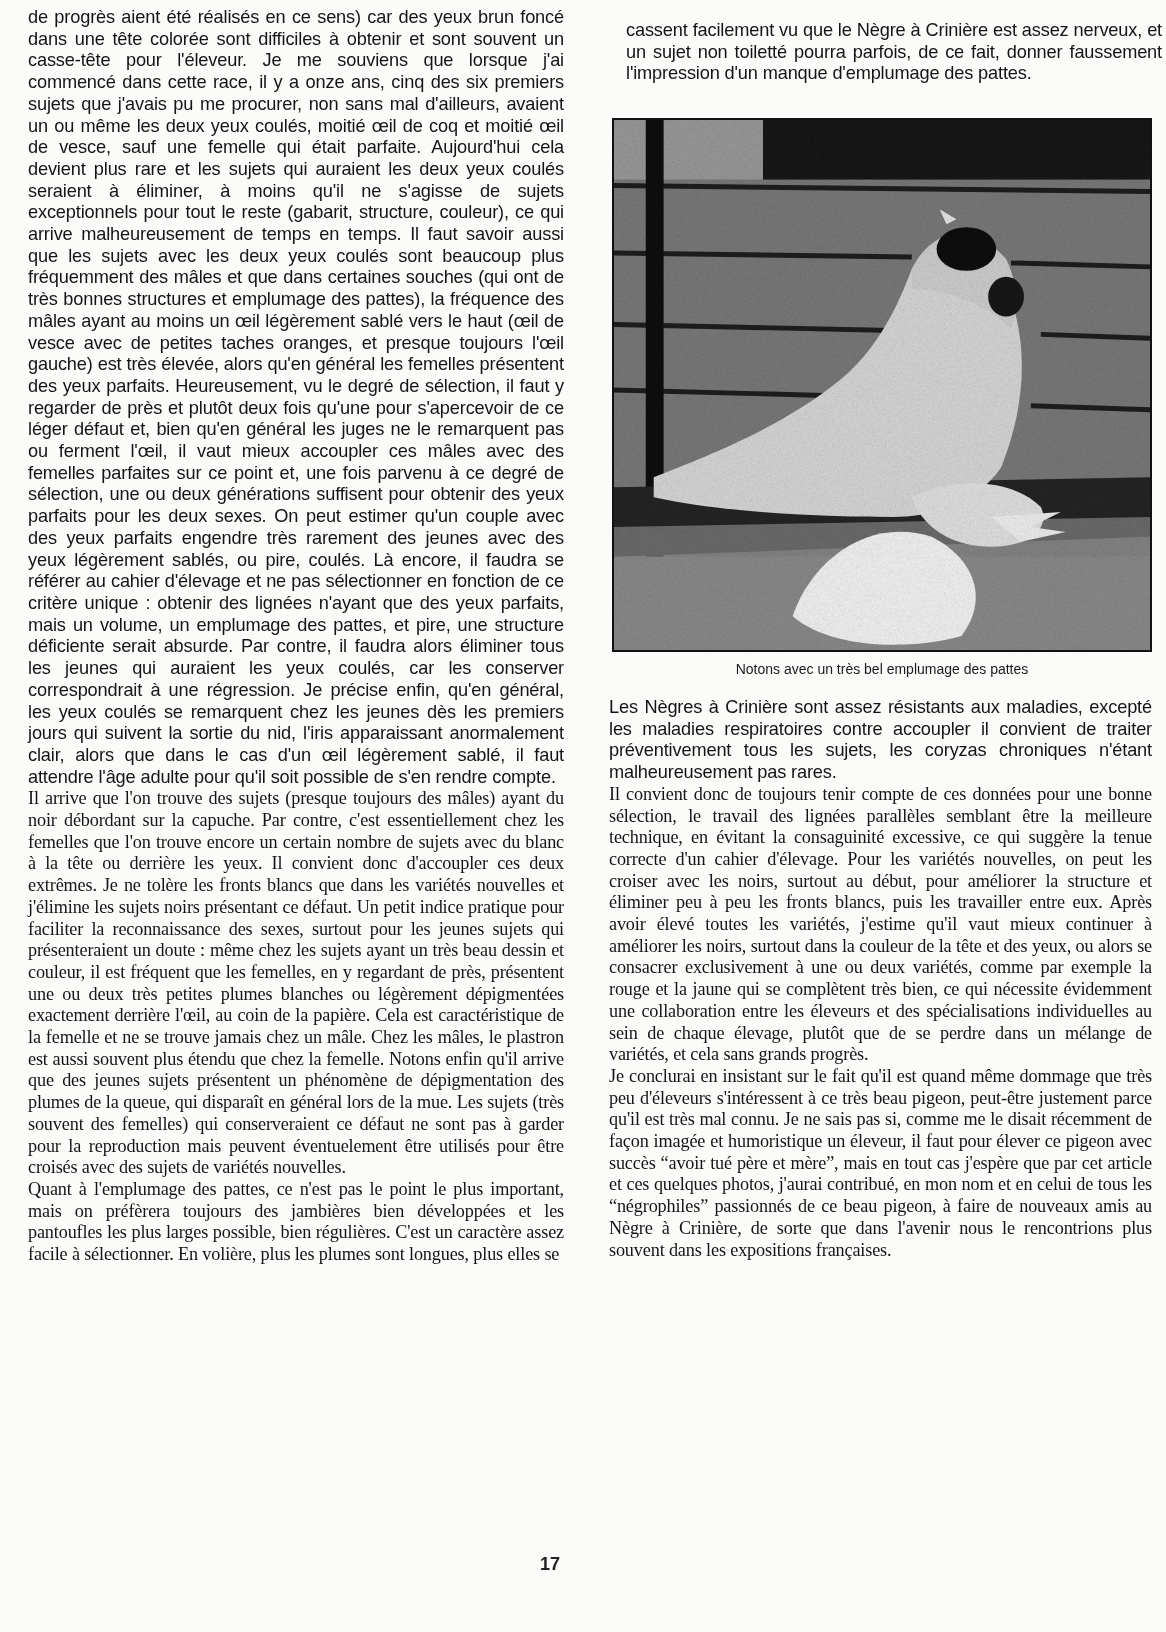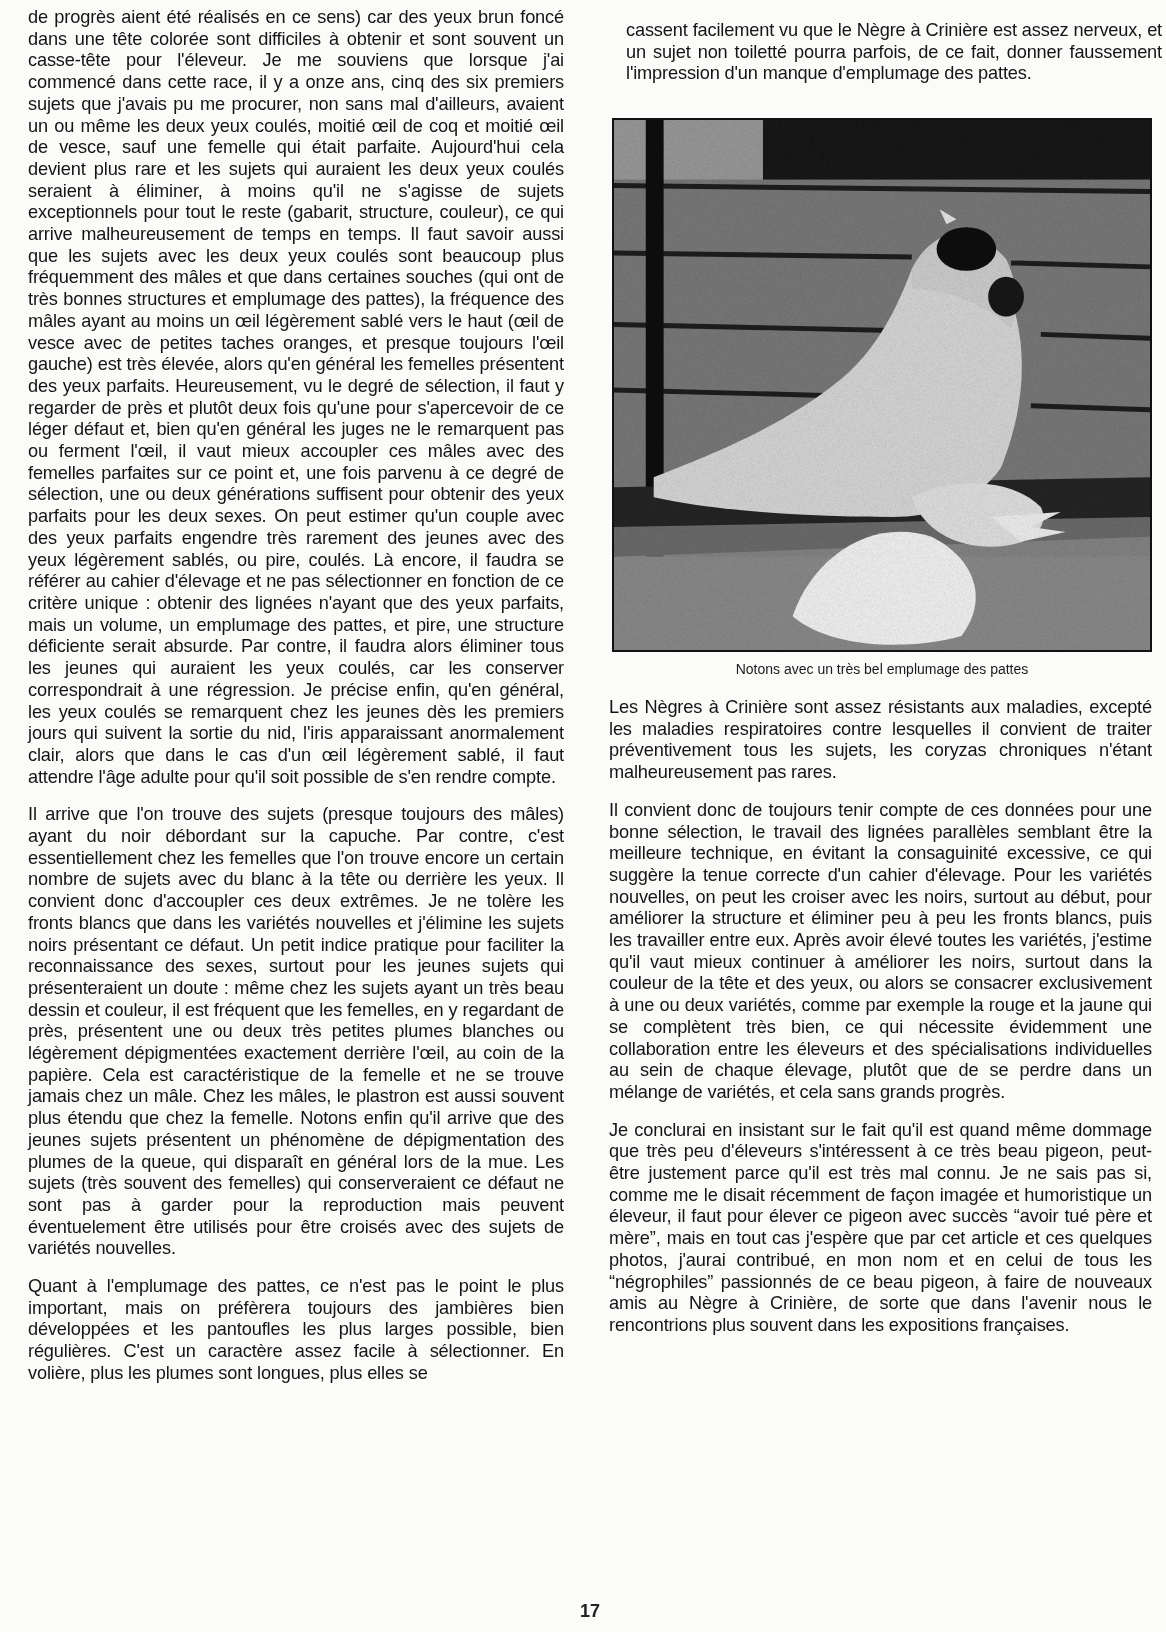--- a/index.html
+++ b/index.html
@@ -12,21 +12,21 @@
     color: #141414;
   }
   .col {
     position: absolute;
     font-size: 18.2px;
     line-height: 21.7px;
     text-align: justify;
     letter-spacing: -0.15px;
   }
   .col p { margin: 0; }
-  .col p + p { margin-top: 16px; }
+  .col p + p { margin-top: 0; font-family: Liberation Serif, serif; }
   #col-left { left: 28px; top: 7px; width: 536px; }
   #col-right-top { left: 618px; top: 20px; width: 536px; margin-left: 8px; }
   #col-right-bottom { left: 609px; top: 697px; width: 543px; }
   #photo {
     position: absolute;
     left: 612px; top: 118px;
     width: 540px; height: 534px;
     border: 2px solid #111;
     box-sizing: border-box;
     background: #5e5e5e;
@@ -36,22 +36,22 @@
   #caption {
     position: absolute;
     left: 612px; top: 660px; width: 540px;
     text-align: center;
     font-size: 14px;
     line-height: 18px;
     color: #1a1a1a;
   }
   #page-number {
     position: absolute;
-    left: 540px; top: 1601px; width: 60px;
-    text-align: right;
+    left: 540px; top: 1554px; width: 60px;
+    text-align: left;
     font-size: 18px;
     font-weight: bold;
     color: #222;
   }
 </style>
 </head>
 <body>
 
 <div id="col-left" class="col">
   <p>de progrès aient été réalisés en ce sens) car des yeux brun foncé dans une tête colorée sont difficiles à obtenir et sont souvent un casse-tête pour l'éleveur. Je me souviens que lorsque j'ai commencé dans cette race, il y a onze ans, cinq des six premiers sujets que j'avais pu me procurer, non sans mal d'ailleurs, avaient un ou même les deux yeux coulés, moitié œil de coq et moitié œil de vesce, sauf une femelle qui était parfaite. Aujourd'hui cela devient plus rare et les sujets qui auraient les deux yeux coulés seraient à éliminer, à moins qu'il ne s'agisse de sujets exceptionnels pour tout le reste (gabarit, structure, couleur), ce qui arrive malheureusement de temps en temps. Il faut savoir aussi que les sujets avec les deux yeux coulés sont beaucoup plus fréquemment des mâles et que dans certaines souches (qui ont de très bonnes structures et emplumage des pattes), la fréquence des mâles ayant au moins un œil légèrement sablé vers le haut (œil de vesce avec de petites taches oranges, et presque toujours l'œil gauche) est très élevée, alors qu'en général les femelles présentent des yeux parfaits. Heureusement, vu le degré de sélection, il faut y regarder de près et plutôt deux fois qu'une pour s'apercevoir de ce léger défaut et, bien qu'en général les juges ne le remarquent pas ou ferment l'œil, il vaut mieux accoupler ces mâles avec des femelles parfaites sur ce point et, une fois parvenu à ce degré de sélection, une ou deux générations suffisent pour obtenir des yeux parfaits pour les deux sexes. On peut estimer qu'un couple avec des yeux parfaits engendre très rarement des jeunes avec des yeux légèrement sablés, ou pire, coulés. Là encore, il faudra se référer au cahier d'élevage et ne pas sélectionner en fonction de ce critère unique : obtenir des lignées n'ayant que des yeux parfaits, mais un volume, un emplumage des pattes, et pire, une structure déficiente serait absurde. Par contre, il faudra alors éliminer tous les jeunes qui auraient les yeux coulés, car les conserver correspondrait à une régression. Je précise enfin, qu'en général, les yeux coulés se remarquent chez les jeunes dès les premiers jours qui suivent la sortie du nid, l'iris apparaissant anormalement clair, alors que dans le cas d'un œil légèrement sablé, il faut attendre l'âge adulte pour qu'il soit possible de s'en rendre compte.</p>
@@ -110,18 +110,18 @@
       <path d="M180 500 C 200 440, 260 400, 320 420 C 360 440, 380 480, 350 520 C 300 534, 220 534, 180 500 Z" fill="#f4f4f4"></path>
       <path d="M300 380 C 340 360, 400 360, 430 390 C 440 410, 420 430, 380 430 C 340 430, 310 410, 300 380 Z" fill="#e2e2e2"></path>
       <path d="M380 400 L 450 395 L 420 410 L 455 415 L 410 425 Z" fill="#f0f0f0"></path>
     </g>
   </svg>
 </div>
 
 <div id="caption">Notons avec un très bel emplumage des pattes</div>
 
 <div id="col-right-bottom" class="col">
-  <p>Les Nègres à Crinière sont assez résistants aux maladies, excepté les maladies respiratoires contre lesquelles il convient de traiter préventivement tous les sujets, les coryzas chroniques n'étant malheureusement pas rares.</p>
+  <p>Les Nègres à Crinière sont assez résistants aux maladies, excepté les maladies respiratoires contre accoupler il convient de traiter préventivement tous les sujets, les coryzas chroniques n'étant malheureusement pas rares.</p>
   <p>Il convient donc de toujours tenir compte de ces données pour une bonne sélection, le travail des lignées parallèles semblant être la meilleure technique, en évitant la consaguinité excessive, ce qui suggère la tenue correcte d'un cahier d'élevage. Pour les variétés nouvelles, on peut les croiser avec les noirs, surtout au début, pour améliorer la structure et éliminer peu à peu les fronts blancs, puis les travailler entre eux. Après avoir élevé toutes les variétés, j'estime qu'il vaut mieux continuer à améliorer les noirs, surtout dans la couleur de la tête et des yeux, ou alors se consacrer exclusivement à une ou deux variétés, comme par exemple la rouge et la jaune qui se complètent très bien, ce qui nécessite évidemment une collaboration entre les éleveurs et des spécialisations individuelles au sein de chaque élevage, plutôt que de se perdre dans un mélange de variétés, et cela sans grands progrès.</p>
   <p>Je conclurai en insistant sur le fait qu'il est quand même dommage que très peu d'éleveurs s'intéressent à ce très beau pigeon, peut-être justement parce qu'il est très mal connu. Je ne sais pas si, comme me le disait récemment de façon imagée et humoristique un éleveur, il faut pour élever ce pigeon avec succès “avoir tué père et mère”, mais en tout cas j'espère que par cet article et ces quelques photos, j'aurai contribué, en mon nom et en celui de tous les “négrophiles” passionnés de ce beau pigeon, à faire de nouveaux amis au Nègre à Crinière, de sorte que dans l'avenir nous le rencontrions plus souvent dans les expositions françaises.</p>
 </div>
 
 <div id="page-number">17</div>
 
 </body></html>

